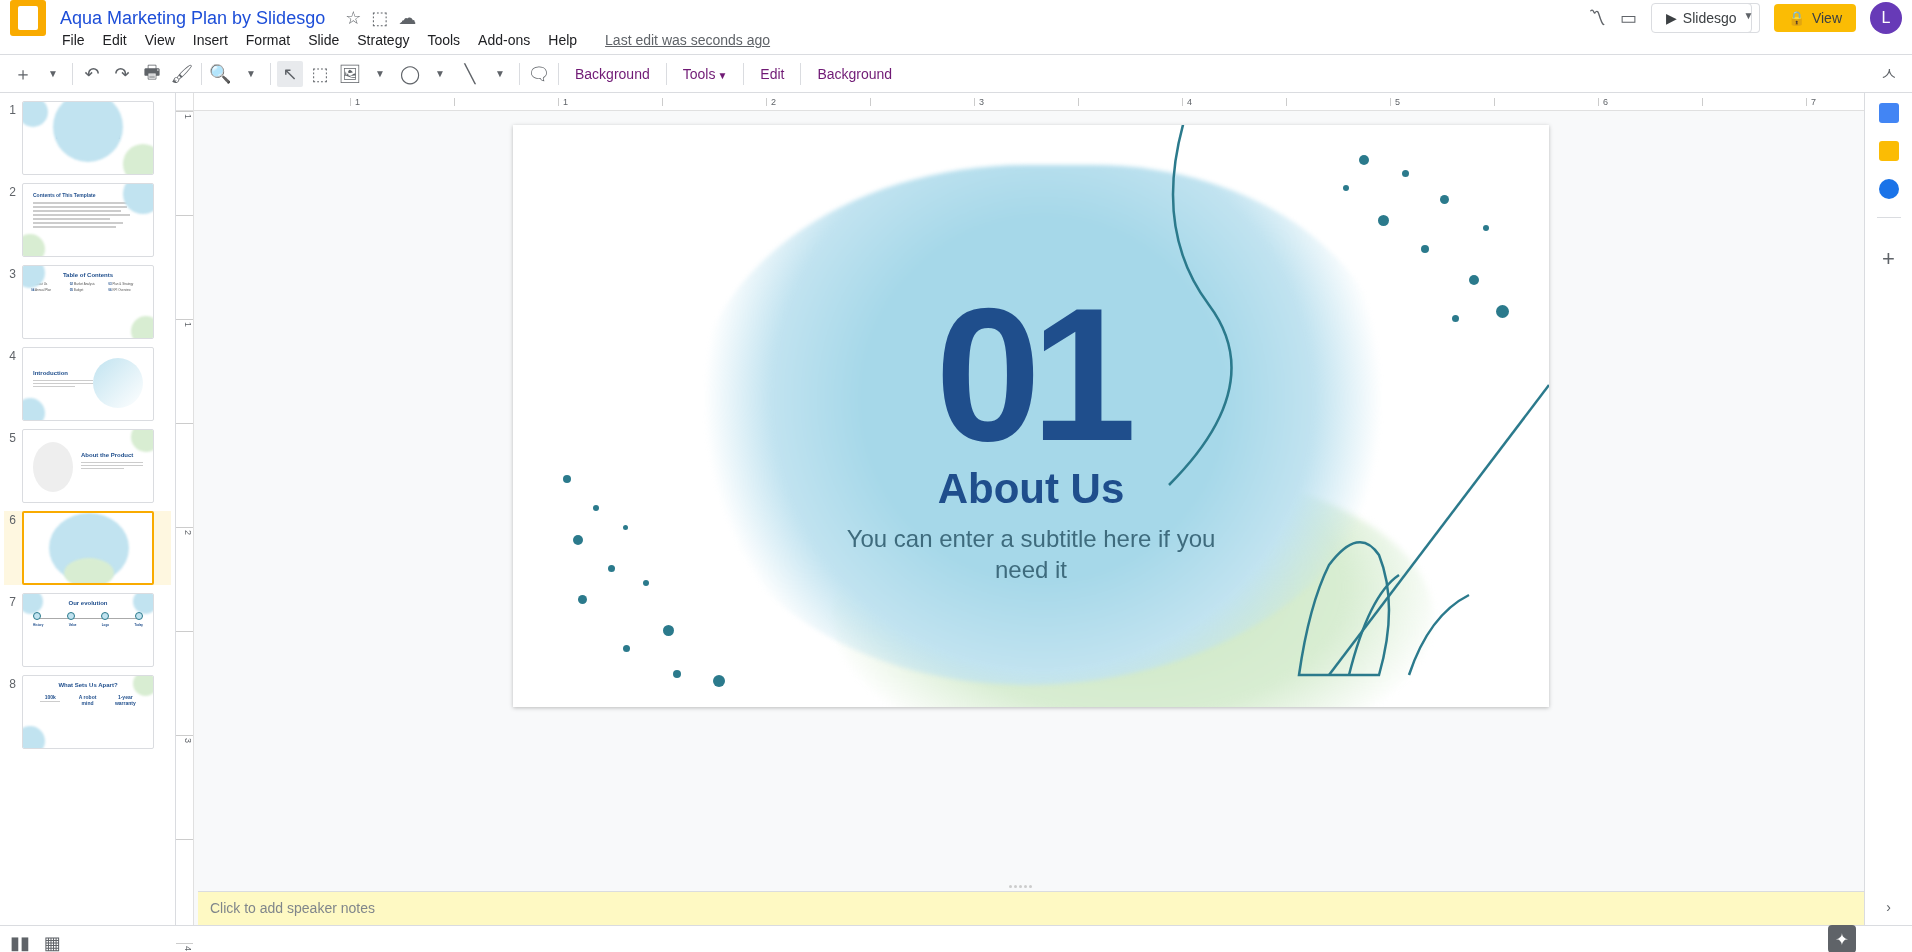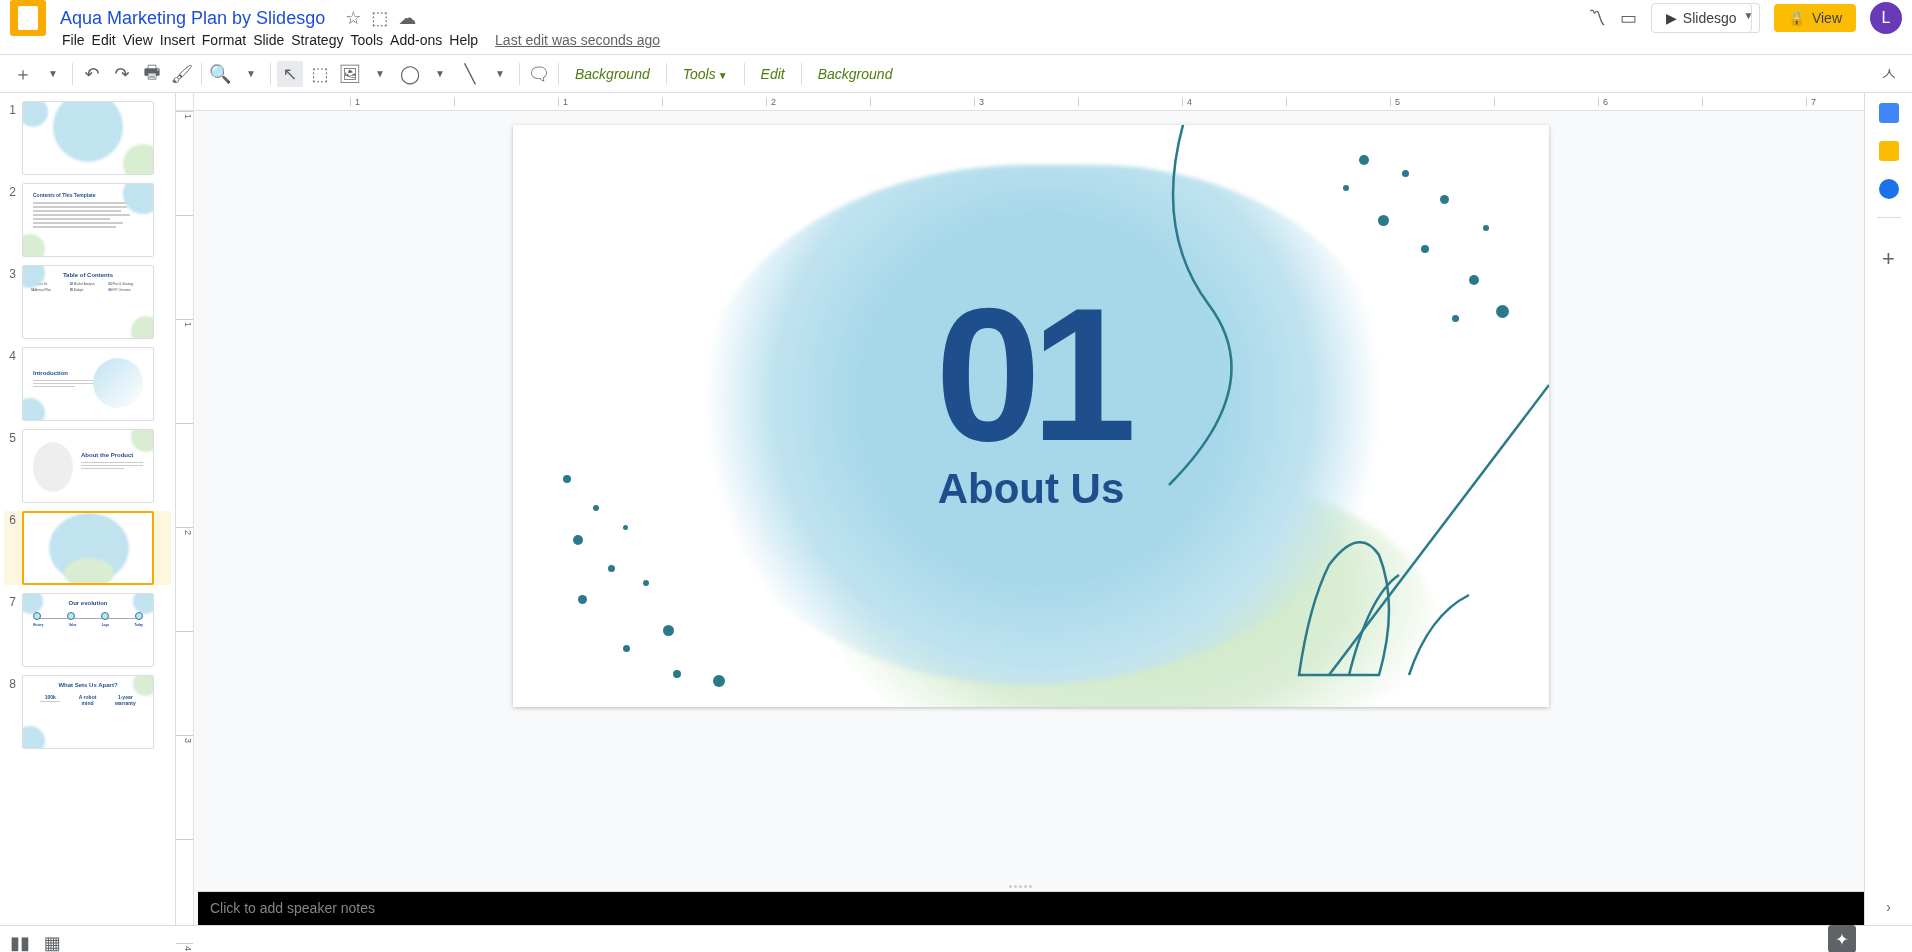--- a/index.html
+++ b/index.html
@@ -12,29 +12,29 @@
 .doctitle { font-size: 18px; color: #1d4ed8; margin-right: 10px; }
 .title-icons { display:flex; gap:10px; color:#5f6368; font-size:18px; }
 .titlebar-right { margin-left:auto; display:flex; align-items:center; gap:14px; }
 .iconbtn { display:flex; align-items:center; justify-content:center; cursor:pointer; color:#5f6368; font-size:18px; }
 .present-btn { display:flex; align-items:center; gap:6px; border:1px solid #dadce0; border-radius:4px; padding:6px 14px; font-size:14px; color:#3c4043; }
 .present-more { border:1px solid #dadce0; border-left:none; border-radius:0 4px 4px 0; padding:6px 6px; color:#5f6368; font-size:10px; margin-left:-14px; }
 .share-btn { background:#fbbc04; border-radius:4px; padding:6px 14px; font-size:14px; font-weight:500; color:#3c4043; display:flex; align-items:center; gap:6px; }
 .avatar { width:32px; height:32px; border-radius:50%; background:#673ab7; color:#fff; display:flex; align-items:center; justify-content:center; font-weight:500; }
 
 
-.menubar { display:flex; align-items:center; gap:7px; padding:4px 0 6px 62px; font-size:14px; color:#202124; border-bottom:1px solid #dadce0; }
+.menubar { display:flex; align-items:center; gap:18px; padding:4px 0 6px 62px; font-size:14px; color:#202124; border-bottom:1px solid #dadce0; }
 .menubar span { cursor:pointer; }
 .last-edit { color:#5f6368; text-decoration:underline; margin-left:10px; }
 
 
 .toolbar { display:flex; align-items:center; gap:4px; padding:4px 10px; border-bottom:1px solid #dadce0; height:38px; }
 .tbtn { min-width:26px; height:26px; display:flex; align-items:center; justify-content:center; color:#5f6368; font-size:18px; cursor:pointer; border-radius:2px; }
 .tsep { width:1px; height:22px; background:#dadce0; margin:0 2px; }
-.toolbtn-text { font-size:14px; color:#4d7c0f; padding:0 10px; cursor:pointer;font-style:italic; }
+.toolbtn-text { font-size:14px; color:#701a75; padding:0 10px; cursor:pointer; }
 .toolbar-collapse { margin-left:auto; }
 
 
 .workspace { display:flex; height: calc(100vh - 120px); }
 
 
 .filmstrip { width:176px; border-right:1px solid #dadce0; overflow-y:auto; padding:8px 4px; }
 .slide-row { display:flex; align-items:flex-start; margin-bottom:8px; }
 .slide-num { width:18px; text-align:right; font-size:12px; color:#5f6368; padding-right:6px; padding-top:2px; }
 .thumb { width:132px; height:74px; border:1px solid #dadce0; border-radius:2px; background:#fff; position:relative; overflow:hidden; font-size:5px; }
@@ -56,21 +56,21 @@
 .wc-blue { position:absolute; width:700px; height:520px; left:180px; top:40px; background: radial-gradient(circle at 50% 45%, #a6d8e9 0%, #a6d8e9 40%, #c1e3f0 60%, rgba(193,227,240,0) 75%); filter: blur(2px); border-radius:50% 45% 55% 50%; }
 .wc-green { position:absolute; width:600px; height:300px; left:320px; bottom:-60px; background: radial-gradient(ellipse at 50% 40%, #cce7c4 0%, #d8edd2 50%, rgba(216,237,210,0) 75%); filter:blur(3px); border-radius:50%; }
 .big-num { position:absolute; width:100%; top:140px; text-align:center; font-size:190px; font-weight:900; color:#1f4e8c; letter-spacing:-10px; font-family: Arial, sans-serif; }
 .about-title { position:absolute; width:100%; top:340px; text-align:center; font-size:42px; font-weight:700; color:#1f4e8c; }
 .about-sub { position:absolute; width:100%; top:398px; text-align:center; font-size:24px; color:#3e6b7d; line-height:1.3; }
 
 
 .dot { position:absolute; border-radius:50%; background:#2b7a8c; }
 
 
-.notes-bar { position:absolute; bottom:0; left:22px; right:0; height:34px; background:#000000; border-top:1px solid #dadce0; padding:8px 12px; font-size:14px; color:#80868b; }
+.notes-bar { position:absolute; bottom:0; left:22px; right:0; height:34px; background:#fef9c3; border-top:1px solid #dadce0; padding:8px 12px; font-size:14px; color:#80868b; }
 .notes-grip { position:absolute; bottom:34px; left:50%; transform:translateX(-50%); width:60px; height:6px; display:flex; gap:2px; justify-content:center; }
 .notes-grip span { width:3px; height:3px; background:#ccc; border-radius:50%; }
 
 
 .sidepanel { width:48px; border-left:1px solid #dadce0; display:flex; flex-direction:column; align-items:center; padding-top:10px; gap:18px; background:#fff; }
 .side-icon { width:20px; height:20px; border-radius:3px; }
 .side-cal { background:#4285f4; }
 .side-keep { background:#fbbc04; }
 .side-tasks { background:#1a73e8; border-radius:50%; }
 .side-plus { font-size:22px; color:#5f6368; margin-top:10px; }
@@ -363,20 +363,21 @@
         <svg style="position:absolute;right:-20px;top:-20px;width:500px;height:620px;" viewBox="0 0 500 620">
           <path d="M 120 0 Q 80 120 140 200 Q 200 280 100 380" stroke="#2b7a8c" stroke-width="2.5" fill="none"></path>
           <path d="M 480 280 L 260 570" stroke="#2b7a8c" stroke-width="2.5" fill="none"></path>
           <path d="M 230 570 Q 240 500 260 460 Q 290 420 310 450 Q 330 500 310 570 Z" stroke="#2b7a8c" stroke-width="2.5" fill="none"></path>
           <path d="M 280 570 Q 300 490 330 470" stroke="#2b7a8c" stroke-width="2.5" fill="none"></path>
           <path d="M 340 570 Q 360 510 400 490" stroke="#2b7a8c" stroke-width="2.5" fill="none"></path>
         </svg>
 
         <div class="big-num">01</div>
         <div class="about-title">About Us</div>
+        <div class="about-sub">You can enter a subtitle here if you<br>need it</div>
       </div>
     </div>
 
     <div class="notes-grip">
         <span></span>
         <span></span>
         <span></span>
         <span></span>
         <span></span>
       </div>

